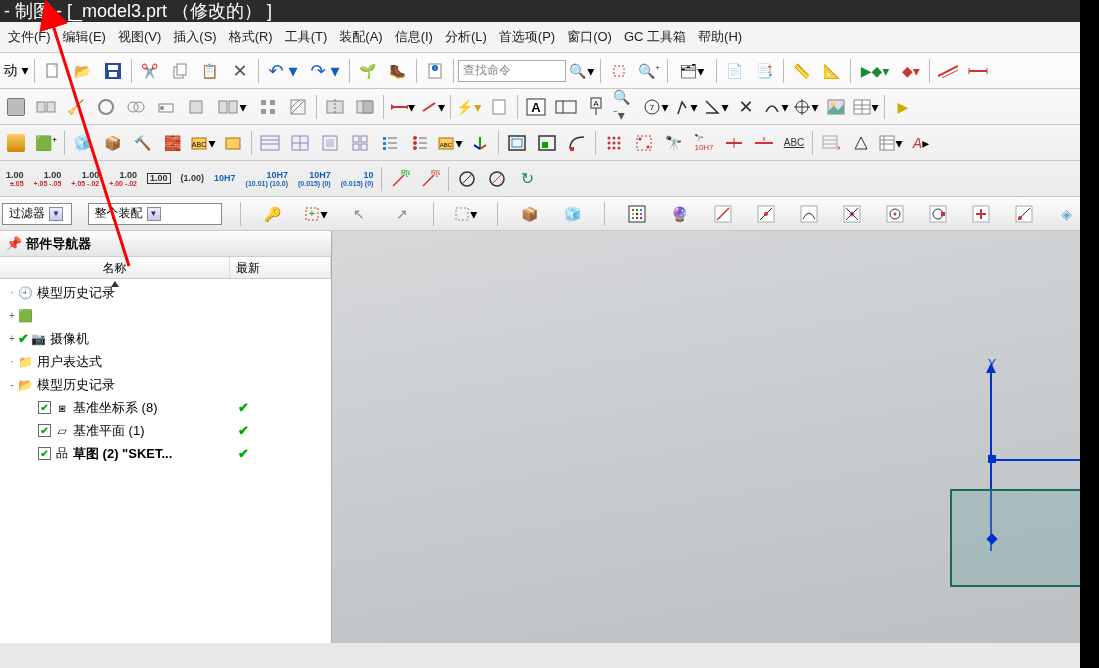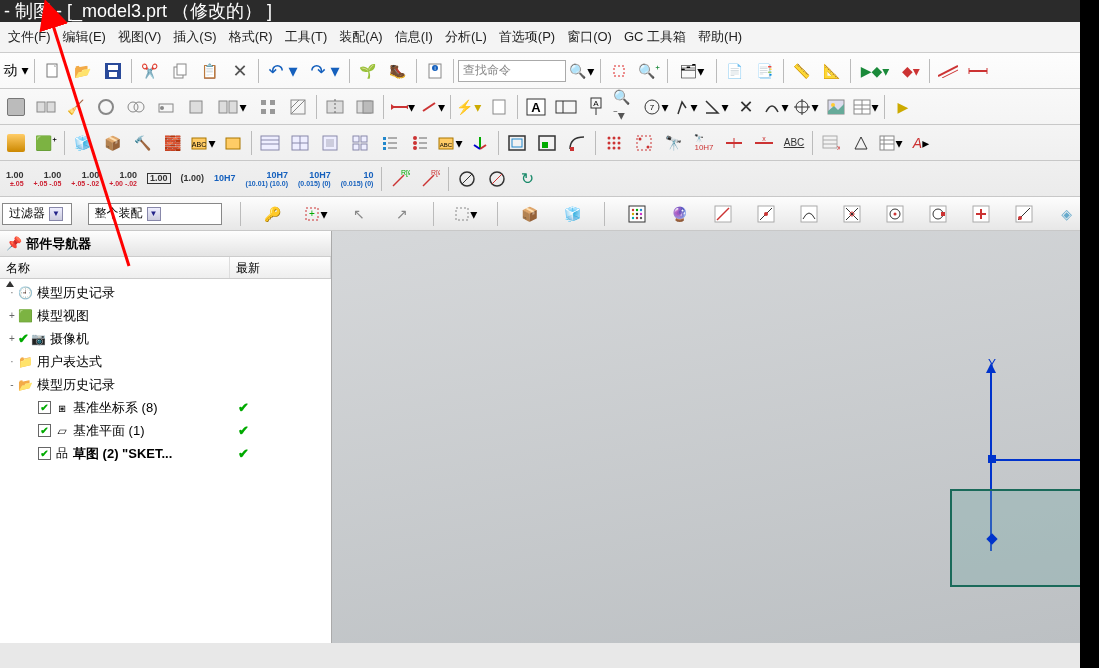--- a/index.html
+++ b/index.html
@@ -37,21 +37,21 @@
   .filterbar { height: 30px; display: flex; align-items: center; border-bottom: 1px solid #c8c8c8; background: linear-gradient(#fdfdfd,#e7e7e7); padding-left: 2px; gap: 3px; }
   .combo { height: 22px; border: 1px solid #888; background: #fff; display: inline-flex; align-items: center; padding: 0 2px 0 6px; font-size: 12px; cursor: pointer; }
   .combo .dd { width: 14px; height: 14px; margin-left: 4px; background: linear-gradient(#eef,#ccd); border: 1px solid #88a; display: flex; align-items: center; justify-content: center; font-size: 8px; color: #228; }
 
   
   .main { display: flex; height: calc(668px - 22px - 26px - 36px*4 - 34px - 30px); }
   .side-panel { width: 332px; background: #fff; border-right: 1px solid #aaa; display: flex; flex-direction: column; }
   .panel-header { height: 26px; background: linear-gradient(#fefefe,#e4e4e4); border-bottom: 1px solid #ccc; display: flex; align-items: center; padding-left: 6px; gap: 4px; font-weight: bold; font-size: 13px; }
   .col-headers { height: 22px; display: flex; border-bottom: 1px solid #ccc; background: linear-gradient(#fefefe,#eee); font-size: 12px; }
   .col-headers div { padding: 3px 6px; border-right: 1px solid #ddd; }
-  .col-headers .c1 { width: 230px; display:flex; gap:4px;flex-direction:column;}
+  .col-headers .c1 { width: 230px; display:flex; align-items:center; gap:4px;flex-direction:column;}
   .tri-up { display:inline-block;width:0;height:0;border-left:4px solid transparent;border-right:4px solid transparent;border-bottom:6px solid #333;}
   .col-headers .c2 { flex: 1; }
   .tree { flex: 1; overflow: auto; font-size: 13px; padding-top: 2px; }
   .tree-row { display: flex; align-items: center; height: 23px; padding-left: 6px; cursor: pointer; }
   .tree-row .exp { width: 12px; text-align: center; color: #666; font-size: 10px; }
   .tree-row .ico { width: 16px; height: 16px; display: inline-flex; align-items: center; justify-content: center; margin-right: 3px; font-size: 12px; }
   .tree-row .chk { width: 13px; height: 13px; border: 1px solid #666; margin-right: 3px; display: inline-flex; align-items: center; justify-content: center; font-size: 10px; color: #0a0; font-weight: bold; }
   .tree-row .lbl { flex: 1; }
   .tree-row.indent1 { padding-left: 26px; }
   .latest-col { position:absolute; left:238px; color:#0a0; font-weight:bold; }
@@ -674,21 +674,20 @@
       </div>
       <div class="tree" id="tree">
           <div class="tree-row">
             <span class="exp">·</span>
             <span class="ico">🕘</span>
             <span class="lbl">模型历史记录</span>
           </div>
           <div class="tree-row">
             <span class="exp">+</span>
             <span class="ico">🟩</span>
-            <span class="lbl">模型视图</span>
           </div>
           <div class="tree-row">
             <span class="exp">+</span>
             <span class="green-check">✔</span>
             <span class="ico">📷</span>
             <span class="lbl">摄像机</span>
           </div>
           <div class="tree-row">
             <span class="exp">·</span>
             <span class="ico">📁</span>

